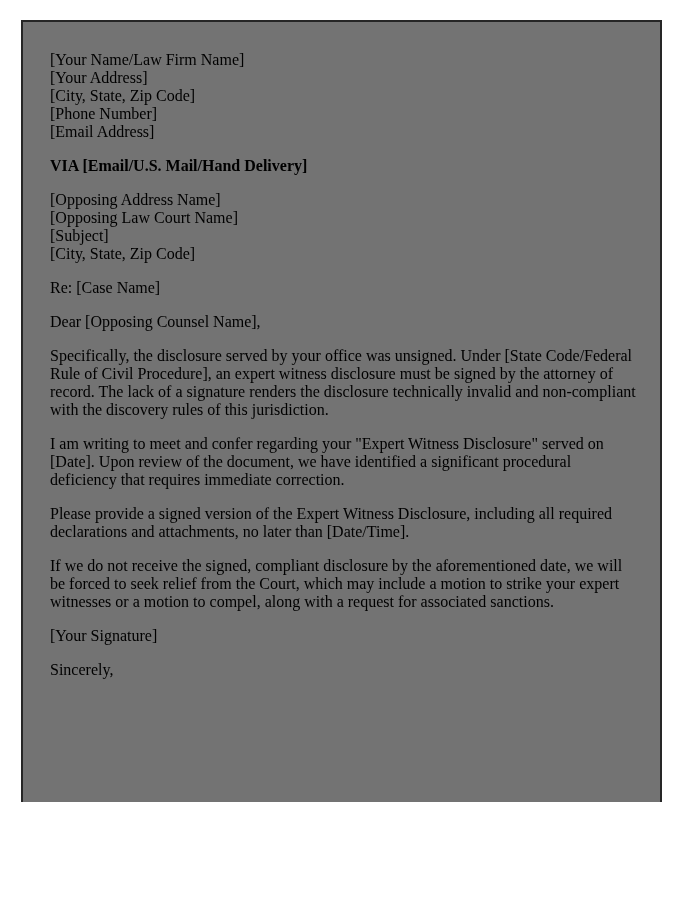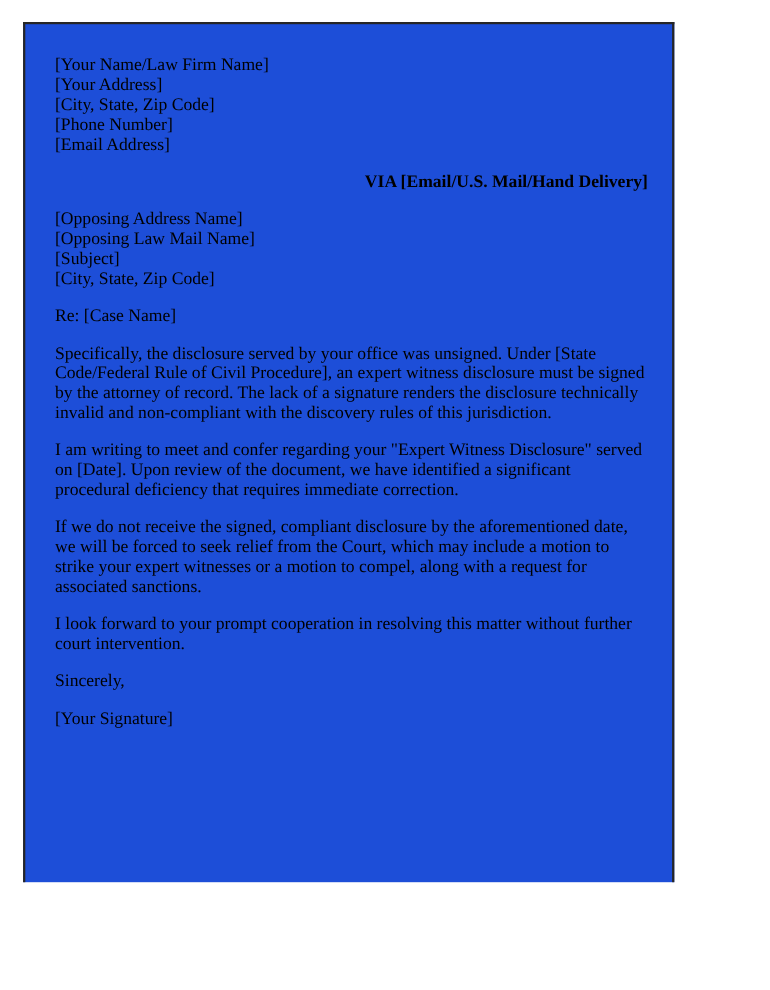--- a/index.html
+++ b/index.html
@@ -12,63 +12,64 @@
     font-family: "Liberation Serif", serif;
     font-size: 16px;
     line-height: 18px;
     color: #000000;
     position: relative;
   }
   .document {
     position: absolute;
     left: 21px;
     top: 20px;
-    width: 592px;
+    width: 641px;
     height: 782px;
-    background: #1d4ed8;
+    background: #737373;
     border: 2px solid #262626;
     border-bottom: none;
     padding: 29px 22px 0 27px;
     overflow: hidden;
   }
   .block { margin: 16px 0; }
   .document > .block:first-child { margin-top: 0; }
-  .bold { font-weight: bold; text-align: right; }
+  .bold { font-weight: bold; }
   .line { display: block; }
 </style>
 </head>
 <body>
 
 <div class="document">
 
   <div class="block">
     <span class="line">[Your Name/Law Firm Name]</span>
     <span class="line">[Your Address]</span>
     <span class="line">[City, State, Zip Code]</span>
     <span class="line">[Phone Number]</span>
     <span class="line">[Email Address]</span>
   </div>
 
 
   <p class="block bold">VIA [Email/U.S. Mail/Hand Delivery]</p>
 
   <div class="block">
     <span class="line">[Opposing Address Name]</span>
-    <span class="line">[Opposing Law Mail Name]</span>
+    <span class="line">[Opposing Law Court Name]</span>
     <span class="line">[Subject]</span>
     <span class="line">[City, State, Zip Code]</span>
   </div>
 
   <div class="block">
     <span class="line">Re: [Case Name]</span>
   </div>
 
+  <p class="block">Dear [Opposing Counsel Name],</p>
 
   <p class="block">Specifically, the disclosure served by your office was unsigned. Under [State Code/Federal Rule of Civil Procedure], an expert witness disclosure must be signed by the attorney of record. The lack of a signature renders the disclosure technically invalid and non-compliant with the discovery rules of this jurisdiction.</p>
   <p class="block">I am writing to meet and confer regarding your "Expert Witness Disclosure" served on [Date]. Upon review of the document, we have identified a significant procedural deficiency that requires immediate correction.</p>
+  <p class="block">Please provide a signed version of the Expert Witness Disclosure, including all required declarations and attachments, no later than [Date/Time].</p>
   <p class="block">If we do not receive the signed, compliant disclosure by the aforementioned date, we will be forced to seek relief from the Court, which may include a motion to strike your expert witnesses or a motion to compel, along with a request for associated sanctions.</p>
-  <p class="block">I look forward to your prompt cooperation in resolving this matter without further court intervention.</p>
+
+  <p class="block">[Your Signature]</p>
 
   <p class="block">Sincerely,</p>
-
-  <p class="block">[Your Signature]</p>
 
 </div>
 
 </body></html>

